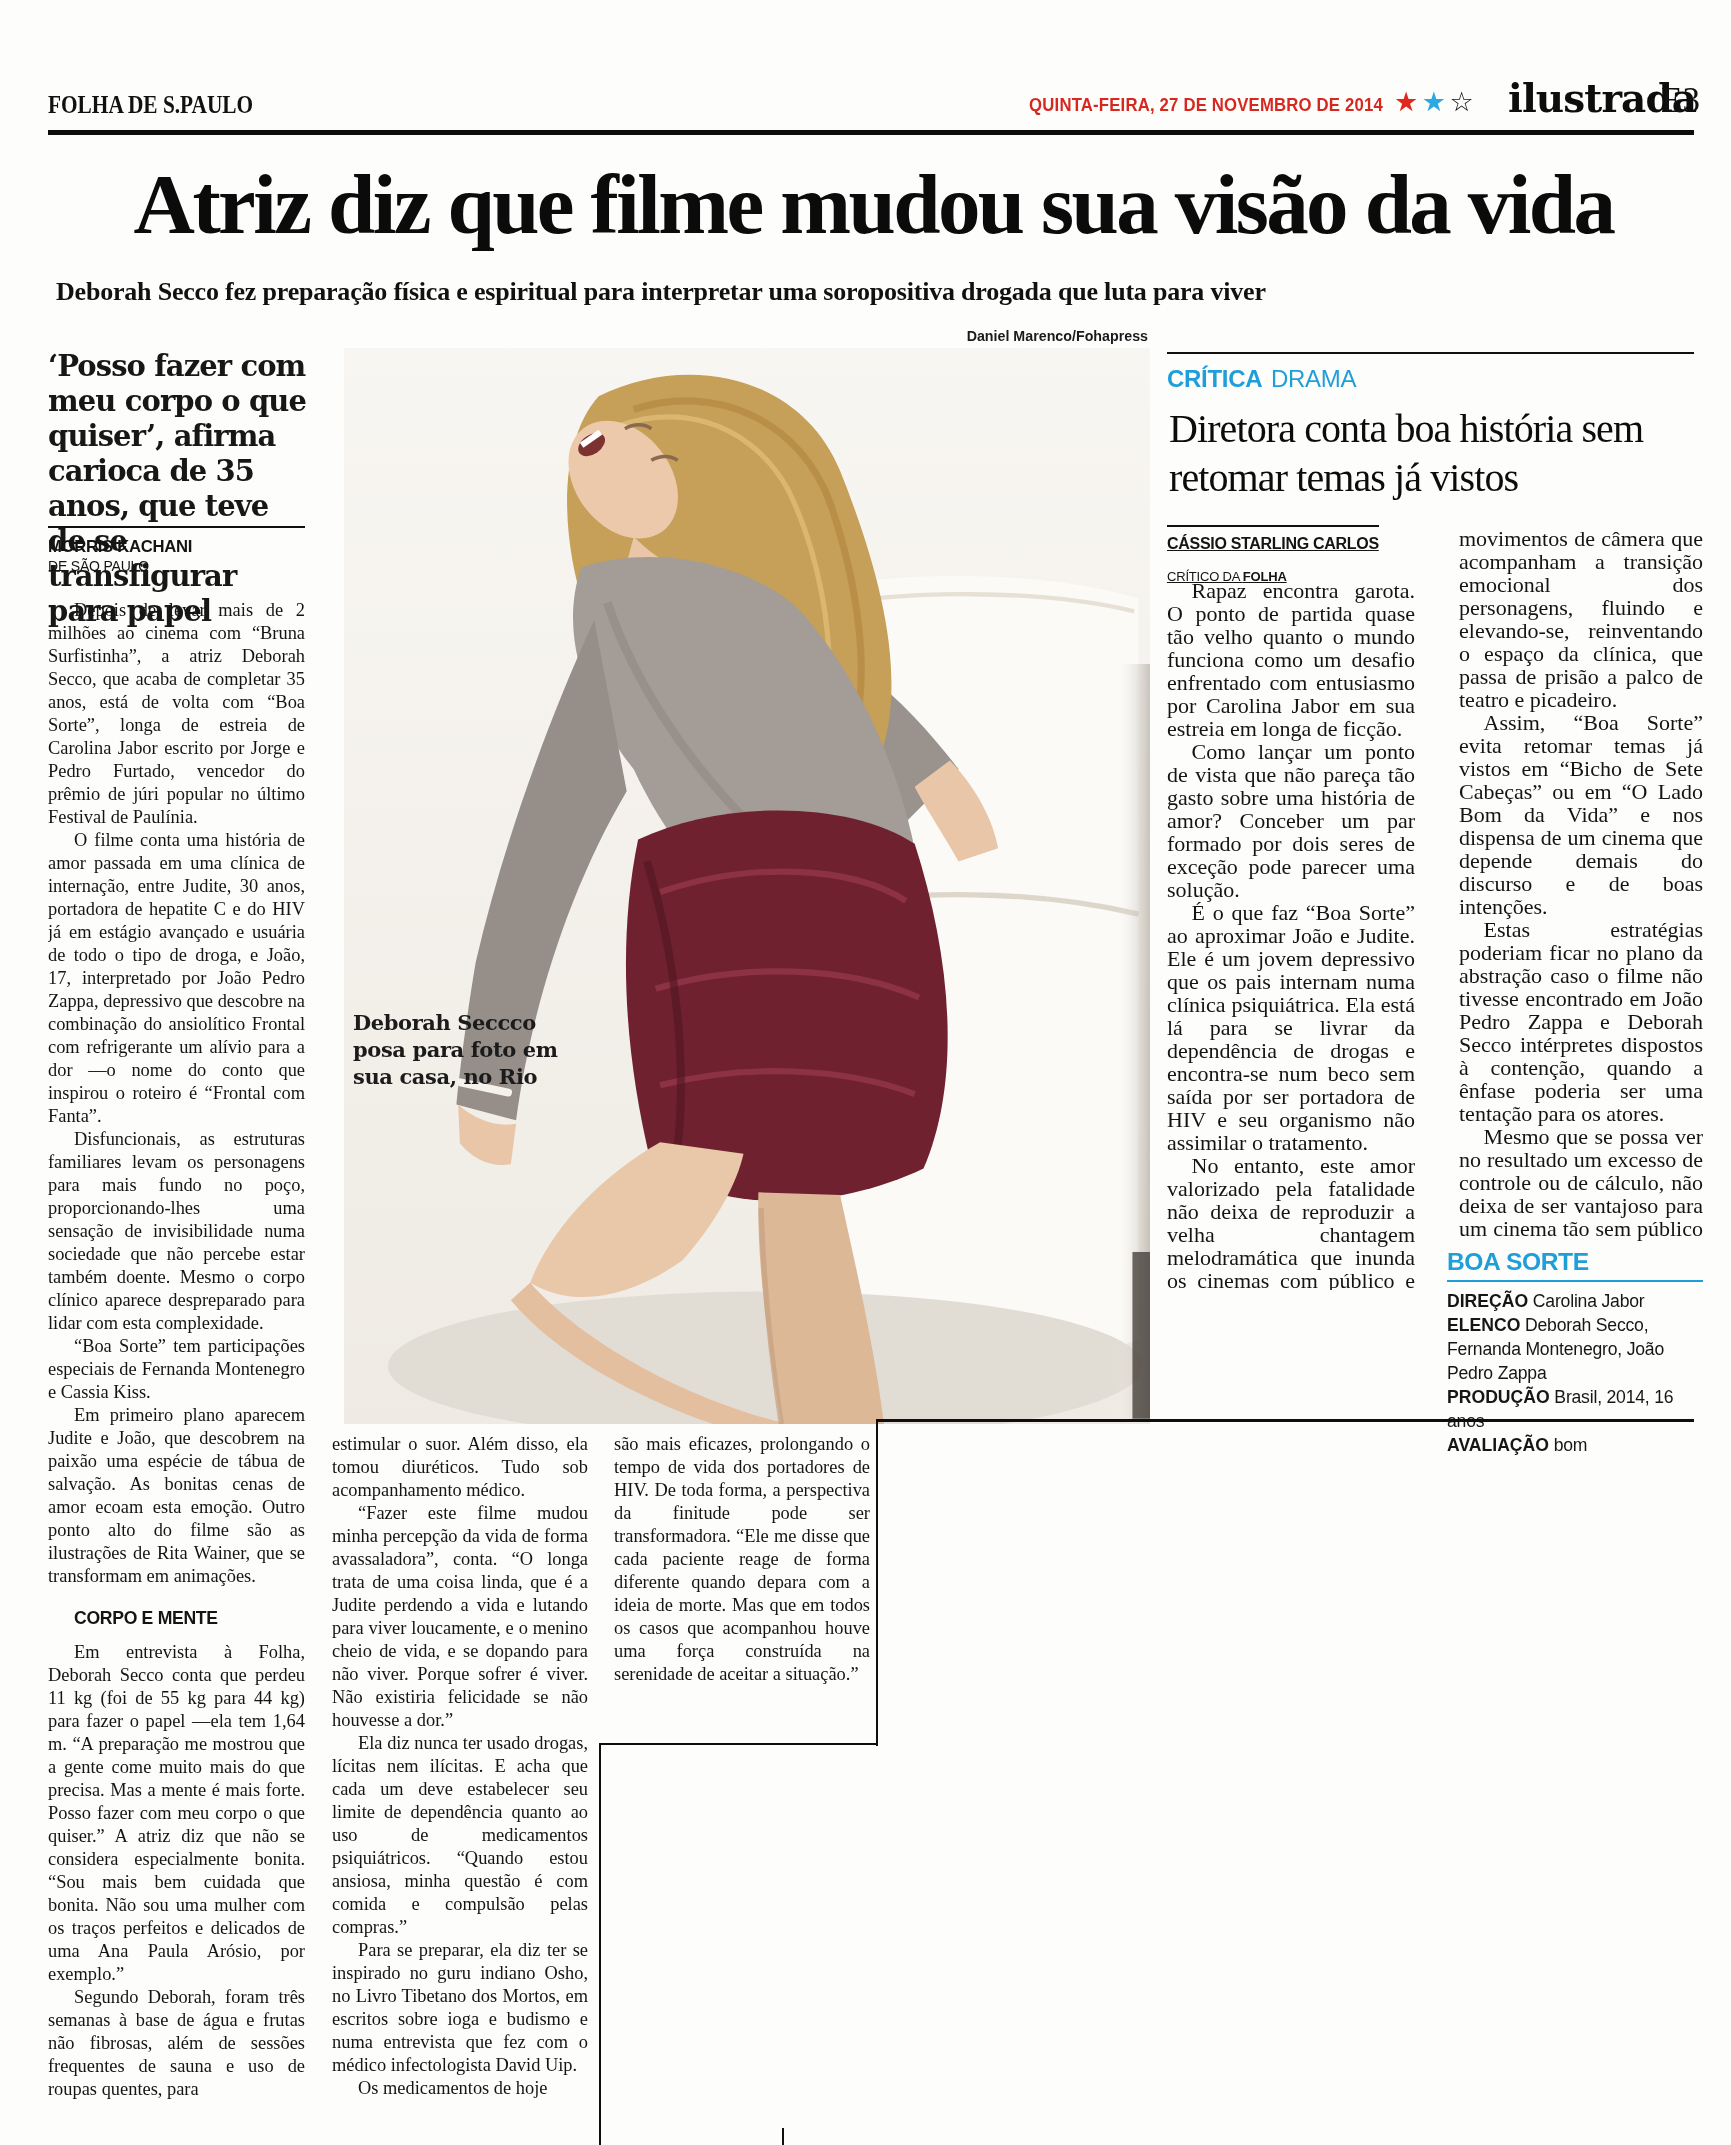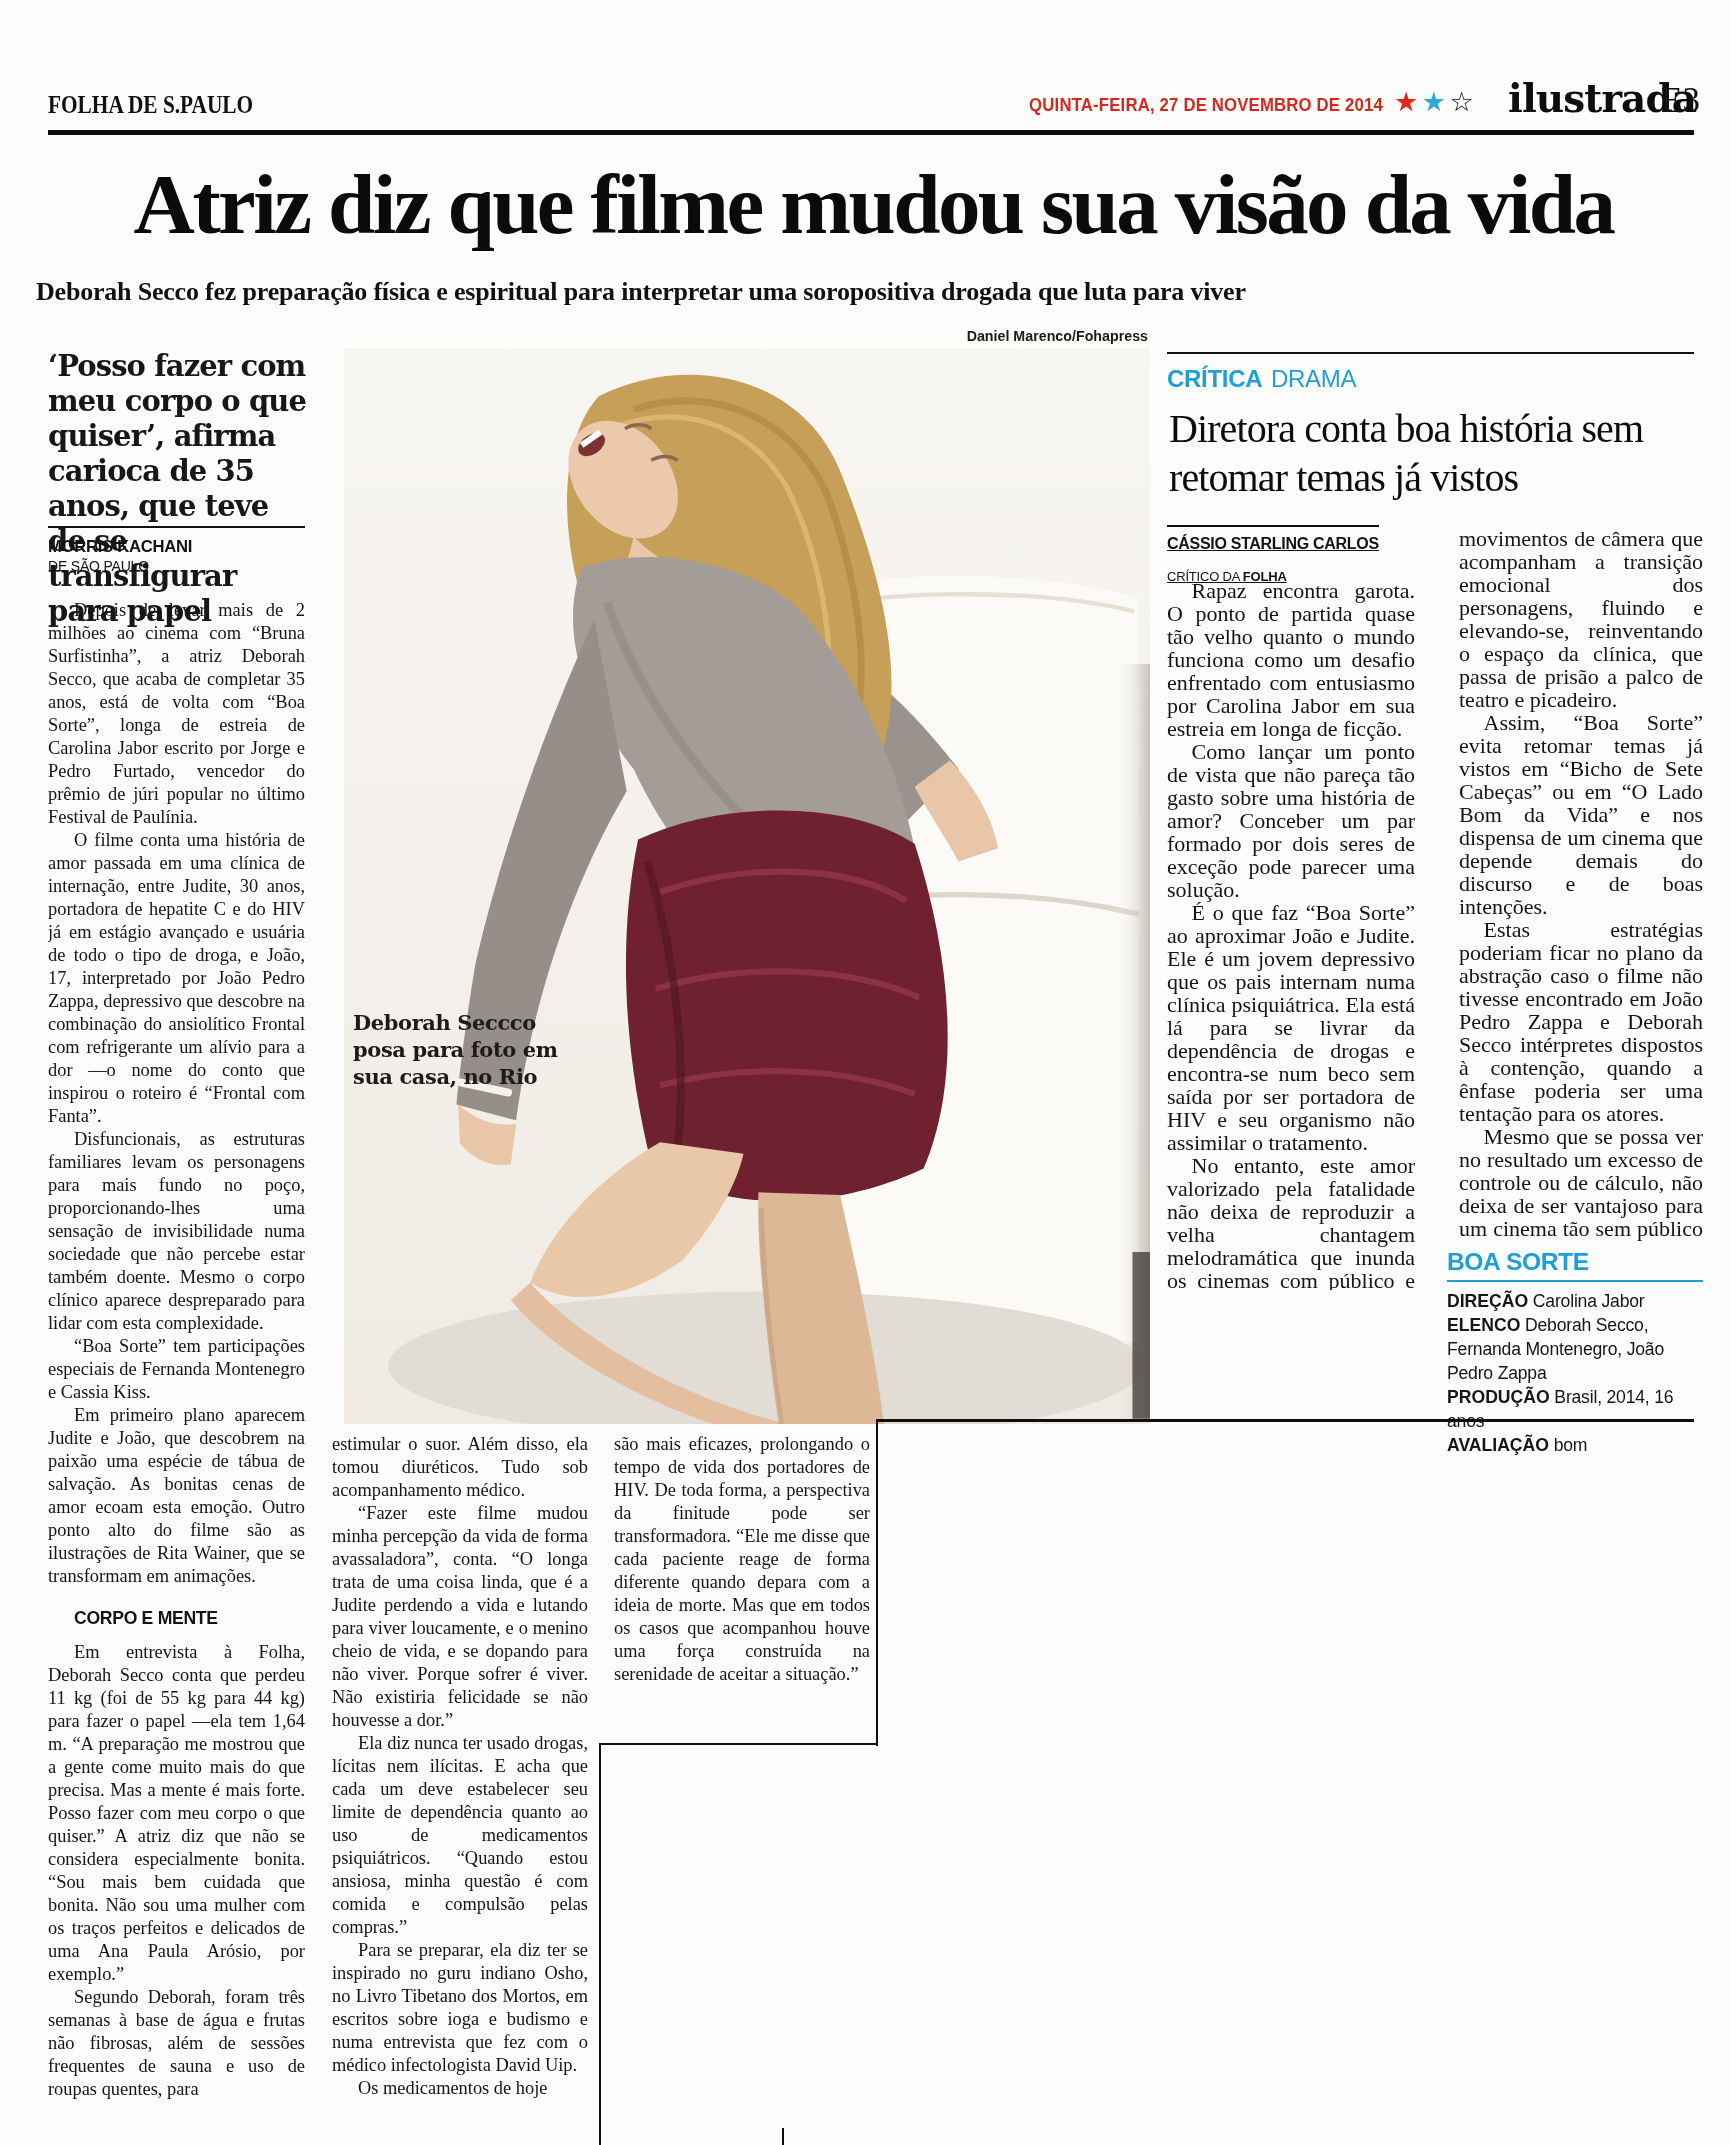--- a/index.html
+++ b/index.html
@@ -44,21 +44,21 @@
   #header-rule{left:48px;top:130px;width:1646px;height:5.3px;background:#0d0d0d;}
 
   
   #main-headline{
     left:44px;top:160px;width:1659px;
     font-family:"Liberation Serif",serif;font-weight:bold;
     font-size:85px;line-height:1.05;letter-spacing:-2.6px;
     color:#0b0b0b;white-space:nowrap;text-align:center;
   }
   #deck{
-    left:36px;top:277px;width:1659px;
+    left:56px;top:277px;width:1659px;
     font-family:"Liberation Serif",serif;font-weight:bold;
     font-size:26px;color:#111;white-space:nowrap;letter-spacing:-0.2px;
   }
 
   
   #pull-quote{
     left:48px;top:349px;width:265px;
     font-family:"DejaVu Serif",serif;font-weight:bold;
     font-size:29px;line-height:35px;color:#171717;letter-spacing:-0.9px;
   }

